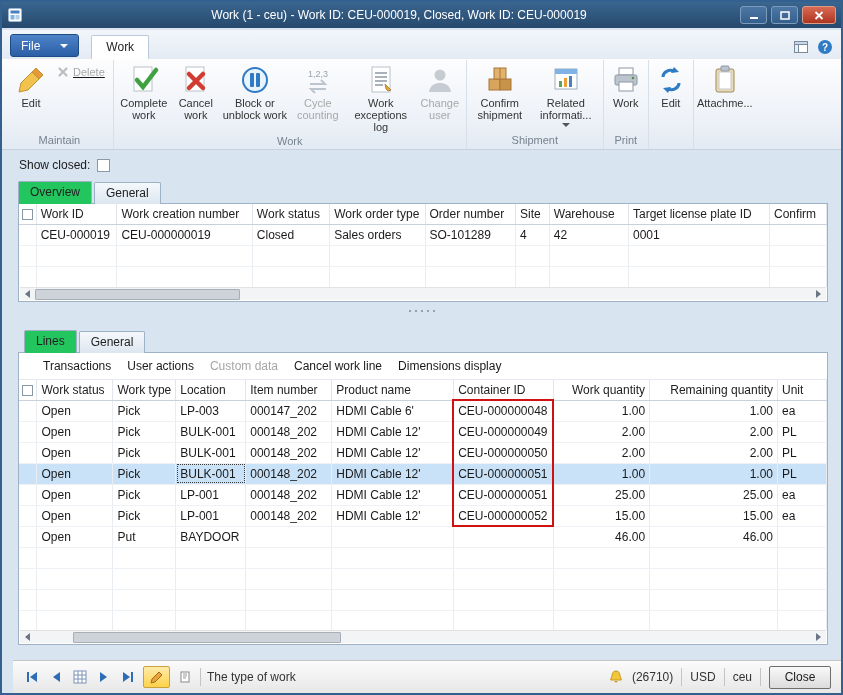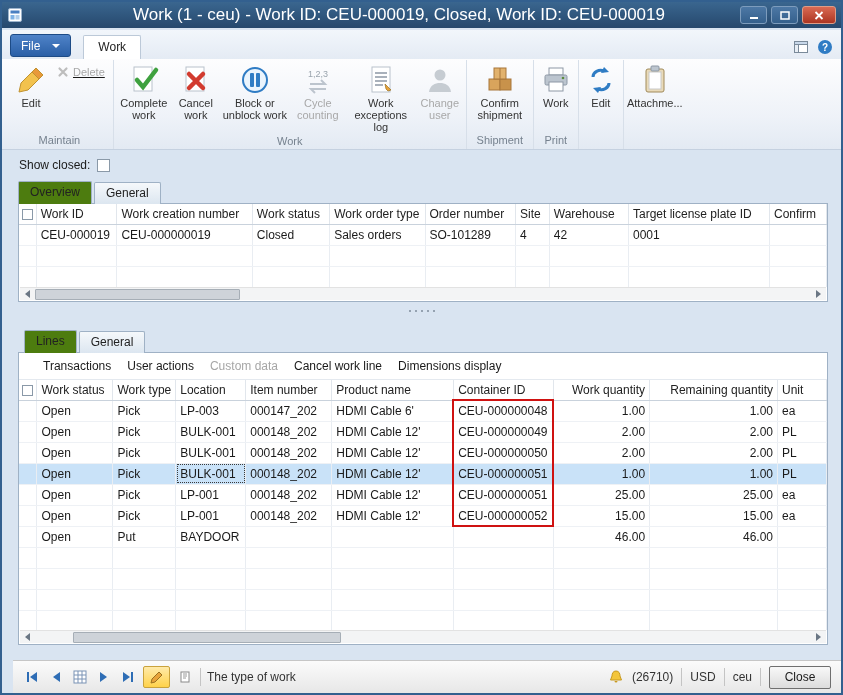--- a/index.html
+++ b/index.html
@@ -2,28 +2,28 @@
 <html><head>
 <meta charset="utf-8">
 <style>
   * { margin:0; padding:0; box-sizing:border-box; }
   body { width:843px; height:695px; font-family:"Liberation Sans", sans-serif; font-size:12px; color:#1a1a1a; background:#fff; }
   svg { display:block; }
   .window { position:relative; width:843px; height:695px; border:2px solid #33608f; background:#d9e4f1; overflow:hidden; }
 
   
   .titlebar { position:absolute; top:0; left:0; right:0; height:26px; background:linear-gradient(#3a668f,#26486d); display:flex; align-items:center; padding:0 5px; }
-  .title-text { position:absolute; left:70px; right:115px; text-align:center; color:#fff; font-size:17px; line-height:26px; white-space:nowrap; overflow:hidden; }
+  .title-text { position:absolute; left:70px; right:115px; text-align:center; color:#fff; font-size:12px; line-height:26px; white-space:nowrap; overflow:hidden; }
   .winbtns { margin-left:auto; display:flex; gap:4px; position:relative; z-index:2; }
   .winbtn { width:27px; height:18px; border:1px solid #7d9cbd; border-radius:3px; background:linear-gradient(#4d78a5,#35608c); display:flex; align-items:center; justify-content:center; }
   .winbtn.close { width:34px; background:linear-gradient(#d96a53,#ac3522); border-color:#de9c87; }
 
   
   .tabrow { position:absolute; top:28px; left:0; right:0; height:29px; background:linear-gradient(#f2f6fb,#e4ebf4); display:flex; align-items:flex-end; padding:0 8px; }
-  .file-btn { height:23px; margin-bottom:2px; padding:0 10px; border-radius:3px; border:1px solid #1d4b86; background:linear-gradient(#4f83c8,#2a5fa6); color:#fff; display:flex; align-items:center; gap:12px; font-size:12px; }
+  .file-btn { height:23px; margin-bottom:2px; padding:0 10px; border-radius:3px; border:1px solid #1d4b86; background:linear-gradient(#4f83c8,#2a5fa6); color:#fff; display:flex; align-items:center; gap:20px; font-size:12px; }
   .caret-w { width:0; height:0; border-left:4px solid transparent; border-right:4px solid transparent; border-top:4px solid #fff; }
   .ribtab { height:24px; margin-left:12px; padding:0 14px; line-height:23px; background:#fff; border:1px solid #bcc9d8; border-bottom:none; border-radius:2px 2px 0 0; color:#222; }
   .tabrow-icons { margin-left:auto; display:flex; gap:8px; align-items:center; margin-bottom:4px; }
 
   
   .ribbon { position:absolute; top:57px; left:0; right:0; height:91px; background:linear-gradient(#fdfdfe,#eef2f8 65%,#e3eaf3); border-bottom:1px solid #c5d1e0; display:flex; padding:1px 2px 0 4px; }
   .rgroup { display:flex; flex-direction:column; border-right:1px solid #d7dfe9; padding:0 2px; }
   .rbuttons { flex:1; display:flex; align-items:flex-start; }
   .rgroup-label { height:16px; line-height:15px; text-align:center; font-size:11px; color:#76markdown8491; color:#76828f; }
   .rbtn { display:flex; flex-direction:column; align-items:center; padding-top:3px; gap:1px; border:1px solid transparent; border-radius:2px; }
@@ -34,21 +34,21 @@
   .caret-g { width:0; height:0; border-left:4px solid transparent; border-right:4px solid transparent; border-top:4px solid #555; margin-top:1px; }
   .w40{width:40px}.w46{width:46px}.w48{width:48px}.w56{width:56px}.w58{width:58px}.w62{width:62px}.w70{width:70px}
 
   
   .showclosed { position:absolute; top:156px; left:17px; display:flex; align-items:center; gap:7px; }
   .cb { width:13px; height:13px; background:#fff; border:1px solid #8a99a8; display:inline-block; }
 
   
   .doctabs { position:absolute; left:16px; display:flex; align-items:flex-end; height:23px; z-index:3; }
   .tab { height:22px; padding:0 11px; line-height:21px; background:linear-gradient(#f5f8fb,#dce6f0); border:1px solid #9fb1c5; border-bottom:none; border-radius:2px 2px 0 0; margin-right:2px; color:#222; }
-  .tab.active { background:#4d7c0f; height:23px; }
+  .tab.active { background:#22c55e; height:23px; }
   .tabs1 { top:179px; }
   .tabs2 { top:328px;padding-left:6px; }
 
   
   .panel { position:absolute; left:16px; width:810px; background:#fff; border:1px solid #9fb1c5; overflow:hidden; }
   .top-panel { top:201px; height:99px; }
   .lines-panel { top:350px; height:293px; }
   .grid-clip { position:absolute; top:0; left:0; right:0; bottom:14px; overflow:hidden; }
   .grid-clip.below-links { top:27px; }
 
@@ -240,20 +240,33 @@
         <div class="rbtn w62">
           <span class="ric">
               <svg viewBox="0 0 32 32">
                 <rect x="5" y="15" width="11" height="11" fill="#d9a45c" stroke="#a8763a"></rect>
                 <rect x="16" y="15" width="11" height="11" fill="#c8924b" stroke="#a8763a"></rect>
                 <rect x="10" y="4" width="12" height="11" fill="#e2b26d" stroke="#a8763a"></rect>
                 <path d="M16 4v11" stroke="#a8763a"></path>
               </svg>
             </span>
           <span class="rlabel">Confirm shipment</span>
+        </div>
+        <div class="rbtn w70">
+          <span class="ric">
+              <svg viewBox="0 0 32 32">
+                <rect x="5" y="5" width="22" height="20" fill="#fff" stroke="#9fb0c0"></rect>
+                <rect x="5" y="5" width="22" height="5" fill="#7fb2e5"></rect>
+                <rect x="9" y="17" width="3" height="6" fill="#58a55c"></rect>
+                <rect x="14" y="14" width="3" height="9" fill="#ee9f3c"></rect>
+                <rect x="19" y="12" width="3" height="11" fill="#4a7fc1"></rect>
+              </svg>
+            </span>
+          <span class="rlabel">Related informati...</span>
+          <span class="caret-g"></span>
         </div>
       </div>
       <div class="rgroup-label">Shipment</div>
     </div>
 
     <div class="rgroup">
       <div class="rbuttons">
         <div class="rbtn w40">
           <span class="ric">
               <svg viewBox="0 0 32 32">

